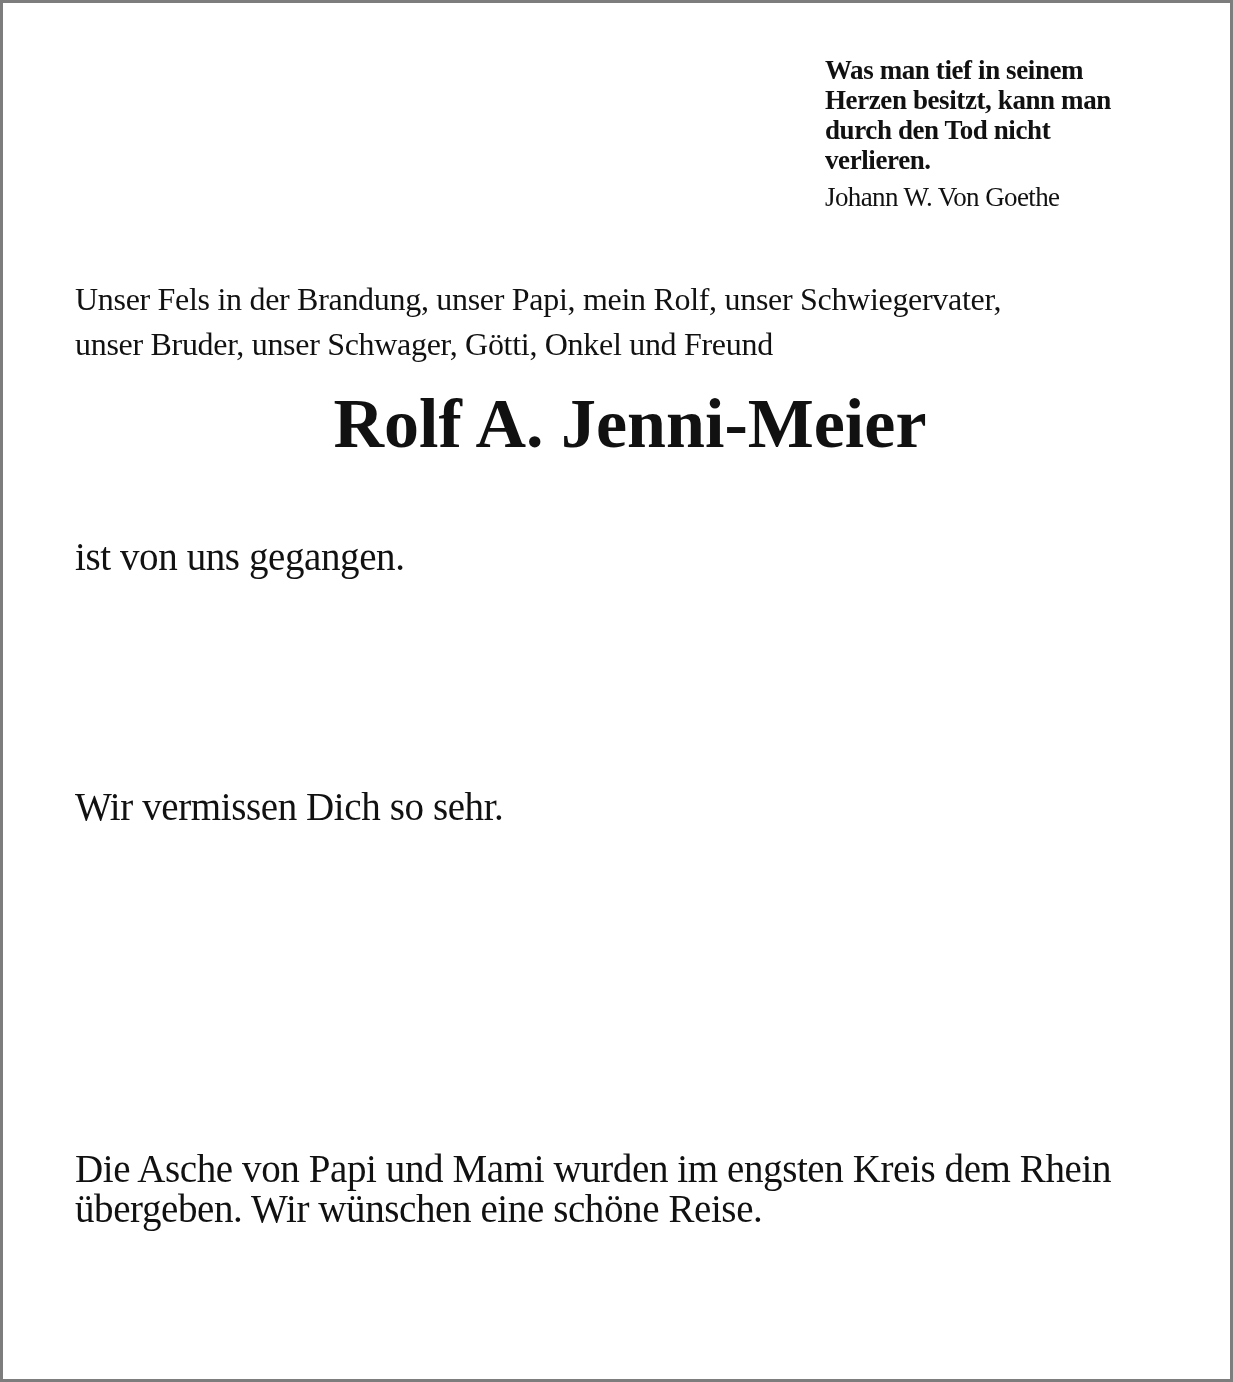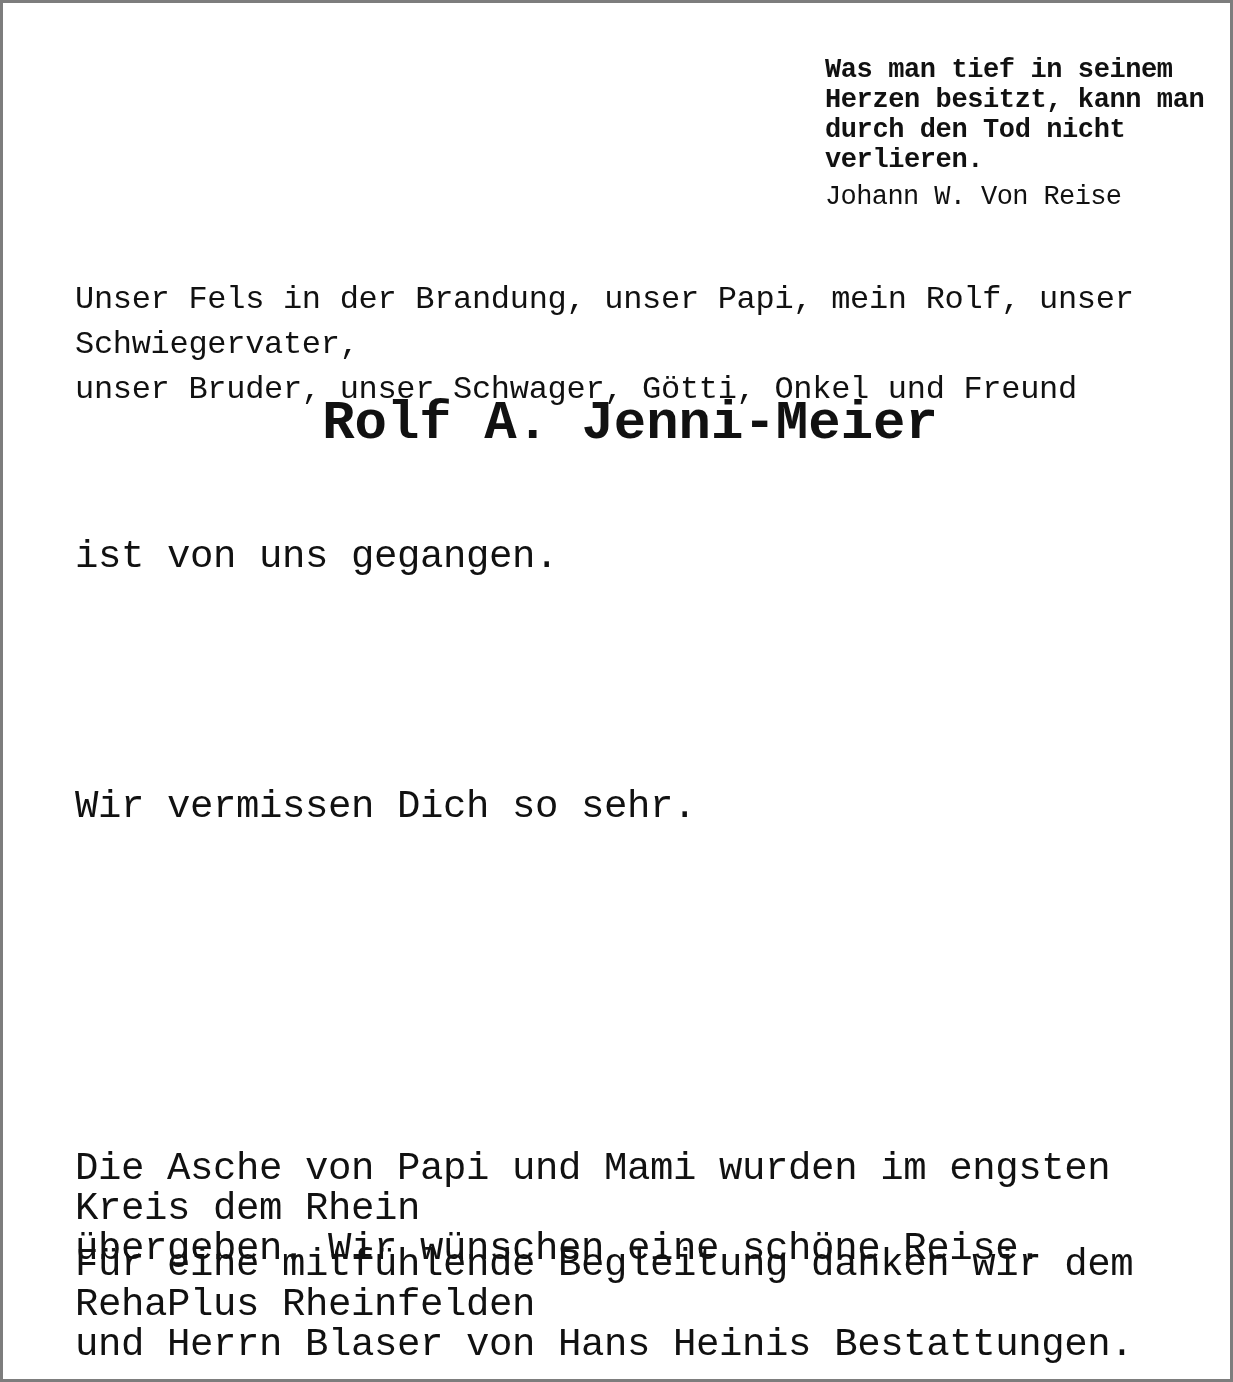--- a/index.html
+++ b/index.html
@@ -13,21 +13,21 @@
   }
   .page {
     position: absolute;
     left: 0;
     top: 0;
     width: 1233px;
     height: 1382px;
     box-sizing: border-box;
     border: 3px solid #7d7d7d;
     background: #ffffff;
-    font-family: Liberation Mono, monospace;
+    font-family: Liberation Serif, serif;
     color: #111111;
   }
   .abs { position: absolute; }
   .lines { white-space: pre-line; }
 
   .quote-text {
     left: 822px;
     top: 52px;
     font-size: 27px;
     line-height: 30px;
@@ -49,21 +49,21 @@
     line-height: 45px;
     letter-spacing: -0.3px;
   }
   .centered {
     left: 27px;
     right: 0;
     text-align: center;
   }
   .deceased-name {
     top: 388px;
-    font-size: 54px;
+    font-size: 70px;
     line-height: 66px;
     font-weight: bold;
   }
   .deceased-dates {
     top: 462px;
     font-size: 32px;
     line-height: 40px;
     letter-spacing: -0.3px;
   }
   .body-text {
@@ -83,34 +83,32 @@
 </head>
 <body>
 
 <div class="page">
 
   <div class="abs quote-text lines">Was man tief in seinem
 Herzen besitzt, kann man
 durch den Tod nicht
 verlieren.</div>
 
-  <div class="abs quote-attribution">Johann W. Von Reise</div>
+  <div class="abs quote-attribution">Johann W. Von Goethe</div>
 
   <div class="abs intro lines">Unser Fels in der Brandung, unser Papi, mein Rolf, unser Schwiegervater,
 unser Bruder, unser Schwager, Götti, Onkel und Freund</div>
 
   <div class="abs centered deceased-name">Rolf A. Jenni-Meier</div>
 
 
   <div class="abs body-text p1">ist von uns gegangen.</div>
 
 
 
   <div class="abs body-text p4">Wir vermissen Dich so sehr.</div>
 
 
   <div class="abs body-text p5 lines">Die Asche von Papi und Mami wurden im engsten Kreis dem Rhein
 übergeben. Wir wünschen eine schöne Reise.</div>
 
-  <div class="abs body-text p6 lines">Für eine mitfühlende Begleitung danken wir dem RehaPlus Rheinfelden
-und Herrn Blaser von Hans Heinis Bestattungen.</div>
 
 </div>
 
 </body></html>

